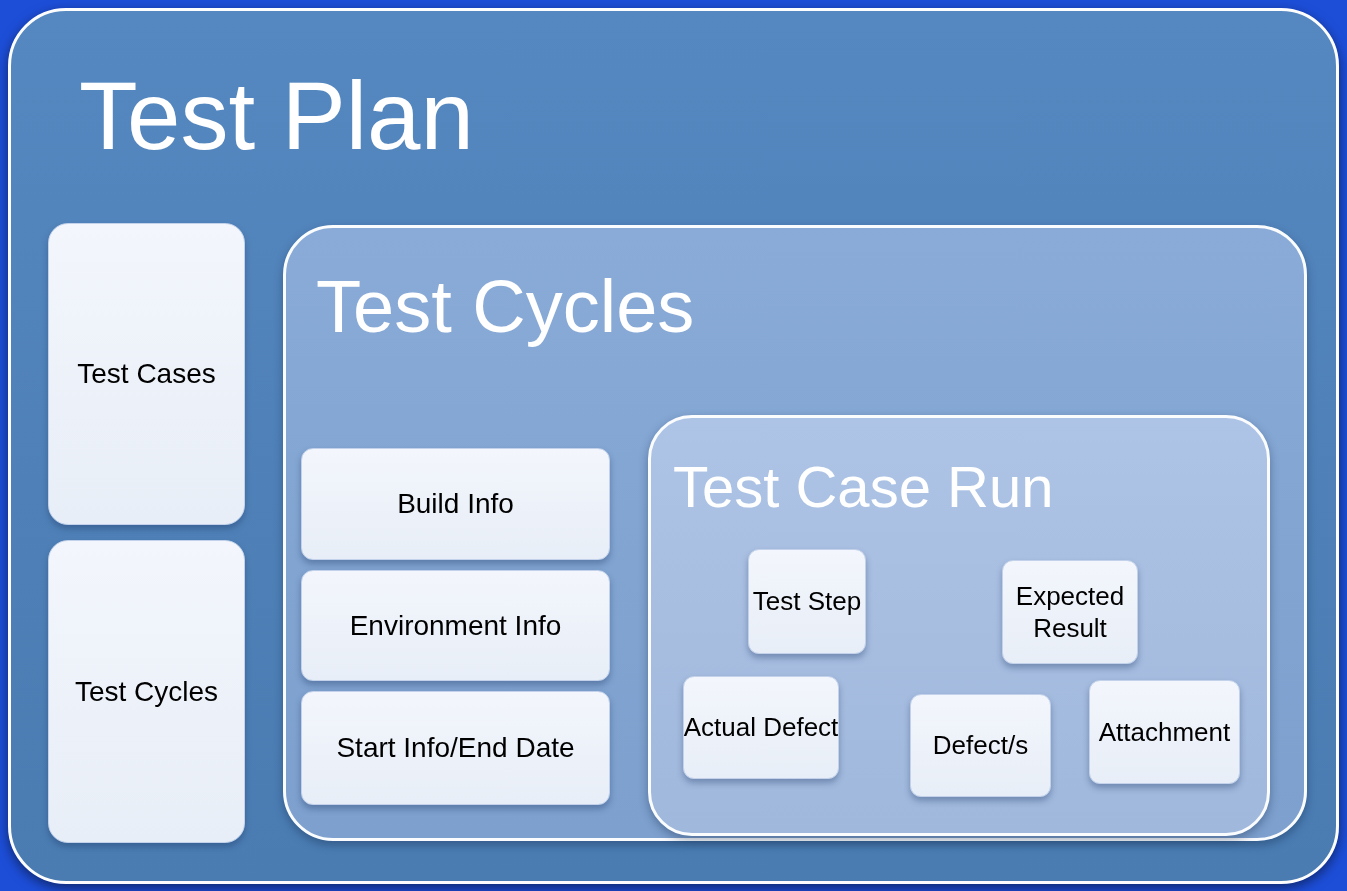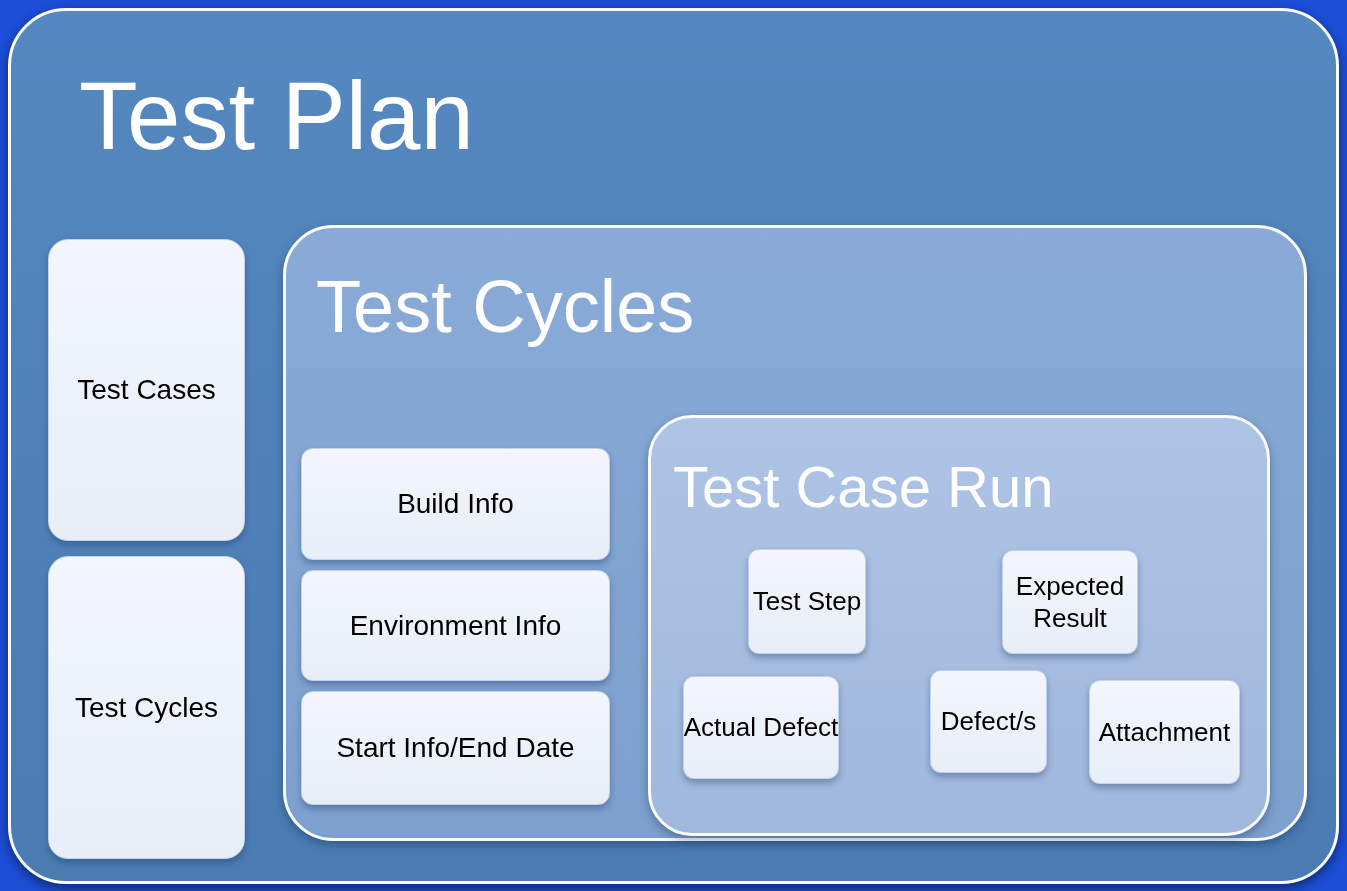--- a/index.html
+++ b/index.html
@@ -67,21 +67,20 @@
     color: #000000;
     background: linear-gradient(180deg, #f3f6fc 0%, #ecf1f9 60%, #e8eef7 100%);
     border: 1px solid #c3d2ea;
     box-shadow: 0 4px 6px rgba(25,50,95,0.35);
   }
   .side-card {
     left: 48px;
     width: 197px;
     border-radius: 20px;
     font-size: 28px;
-    margin-top: 16px;
   }
   .side-card-1 { top: 223px; height: 302px; }
   .side-card-2 { top: 540px; height: 303px; }
 
   .info-card {
     left: 15px;
     width: 309px;
     border-radius: 12px;
     font-size: 28px;
   }
@@ -90,23 +89,23 @@
   .info-card-3 { top: 463px; height: 114px; }
 
   .mini-card {
     border-radius: 11px;
     font-size: 26px;
     line-height: 1.25;
     padding: 4px;
   }
   .nowrap { white-space: nowrap; }
   .mini-test-step       { left: 97px;  top: 131px; width: 118px; height: 105px; }
-  .mini-expected-result { left: 351px; top: 132px; width: 136px; height: 104px; }
+  .mini-expected-result { left: 351px; top: 142px; width: 136px; height: 104px; }
   .mini-actual-result   { left: 32px;  top: 258px; width: 156px; height: 103px; }
-  .mini-defects         { left: 259px; top: 252px; width: 117px; height: 103px; margin-left: 20px; }
+  .mini-defects         { left: 259px; top: 276px; width: 141px; height: 103px; }
   .mini-attachment      { left: 438px; top: 262px; width: 151px; height: 104px; }
 </style>
 </head>
 <body>
 
 <div id="stage">
 
   <div class="outer-panel">
 
     <div class="title title-plan">Test Plan</div>

